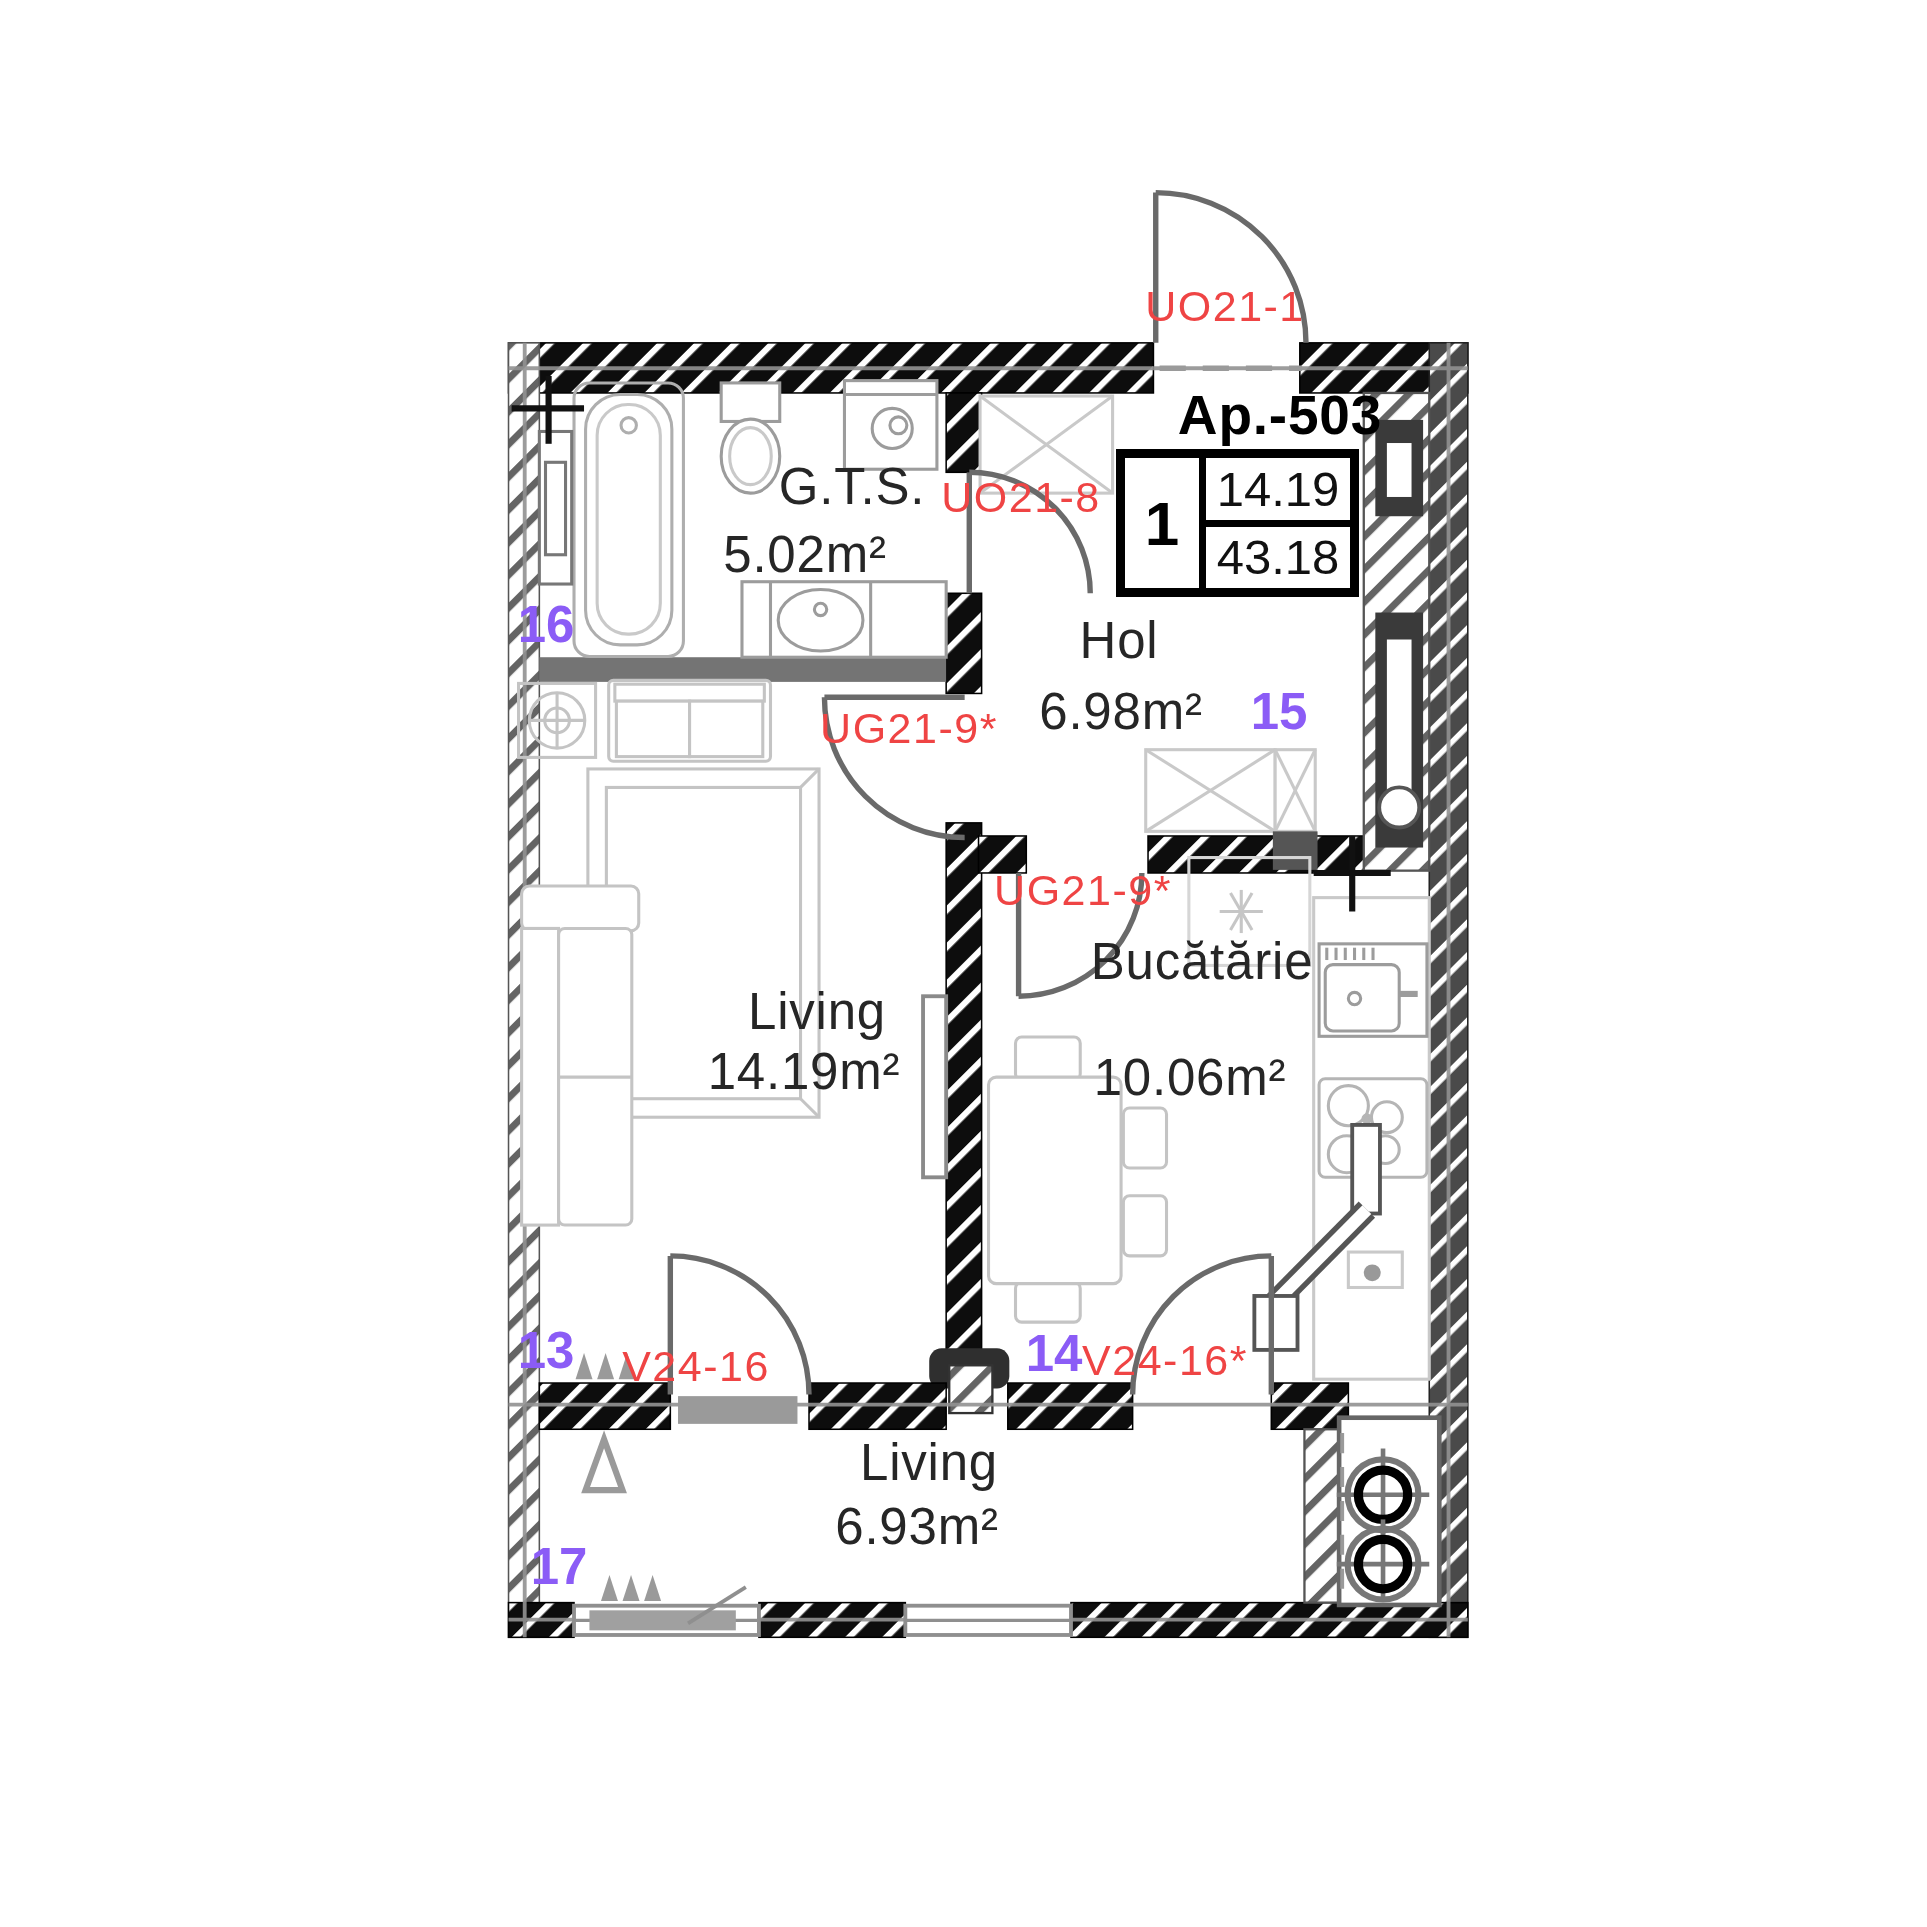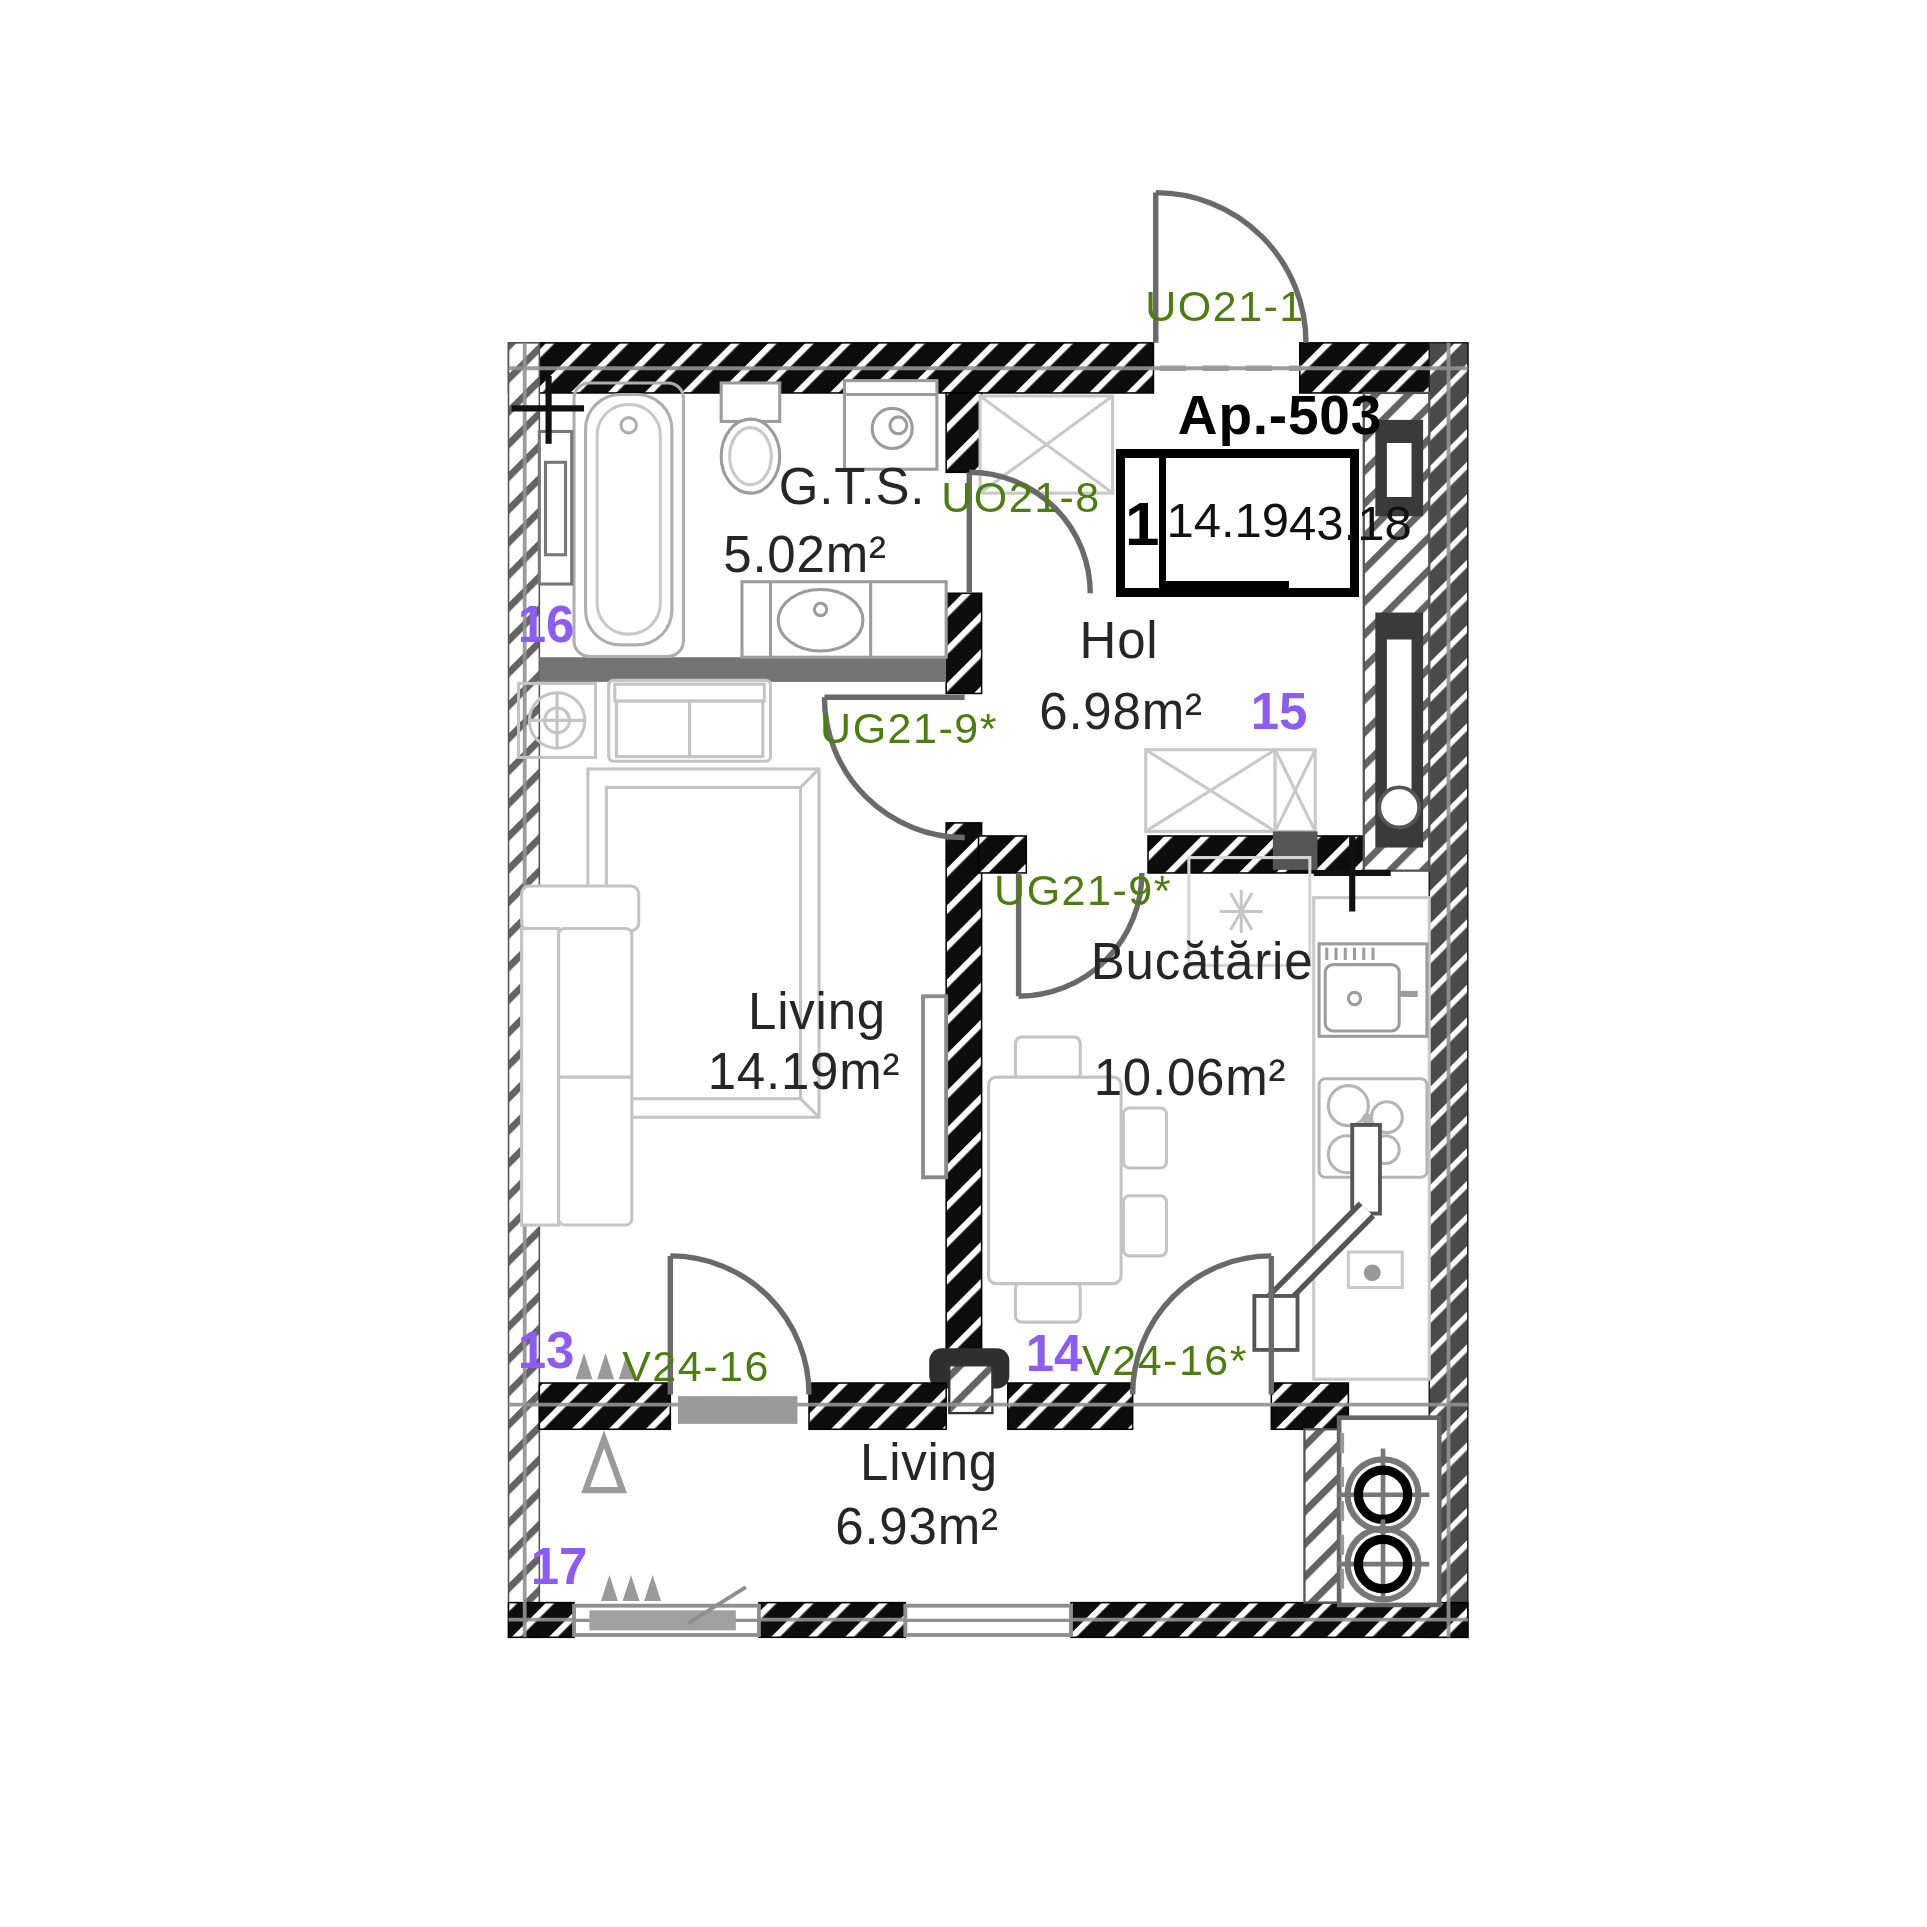--- a/index.html
+++ b/index.html
@@ -1,28 +1,28 @@
 <!DOCTYPE html>
 <html style="font-size:12.3px"><head>
 <meta charset="utf-8">
 <style>
   html,body{margin:0;padding:0;background:#ffffff;}
   .canvas{position:relative;width:1927px;height:1927px;background:#fff;overflow:hidden;
           font-family:"Liberation Sans", sans-serif;}
   .canvas svg{position:absolute;left:0;top:0;}
   .lbl{position:absolute;white-space:nowrap;transform:translateX(-50%);line-height:1;}
   .room-name,.room-area{font-size:51px;color:#262626;letter-spacing:0.8px;}
-  .door-label{font-size:43px;color:#4d7c0f;letter-spacing:1.5px;}
+  .door-label{font-size:43px;color:#ef4444;letter-spacing:1.5px;}
   .pos-num{font-size:51px;font-weight:bold;color:#8b5cf6;}
   .ap-title{font-size:55px;font-weight:bold;color:#000;letter-spacing:0.8px;margin-left:36px;}
   .info-box{position:absolute;left:1116px;top:449px;width:243px;height:148px;
             display:flex;border:9.2px solid #000;background:#fff;box-sizing:border-box;}
   .ib-left{width:74px;border-right:7.7px solid #000;display:flex;align-items:center;
            justify-content:center;font-size:62px;font-weight:bold;color:#000;}
-  .ib-right{flex:1;display:flex;}
+  .ib-right{flex:1;display:flex;flex-direction:column;}
   .ib-right .cell{flex:1;display:flex;align-items:center;justify-content:center;
             font-size:49px;color:#111;}
   .ib-right .cell:first-child{border-bottom:7.7px solid #000;}
 </style>
 </head>
 <body>
 
 <div class="canvas">
 
 <svg width="1927" height="1927" viewBox="0 0 2501 2501">

